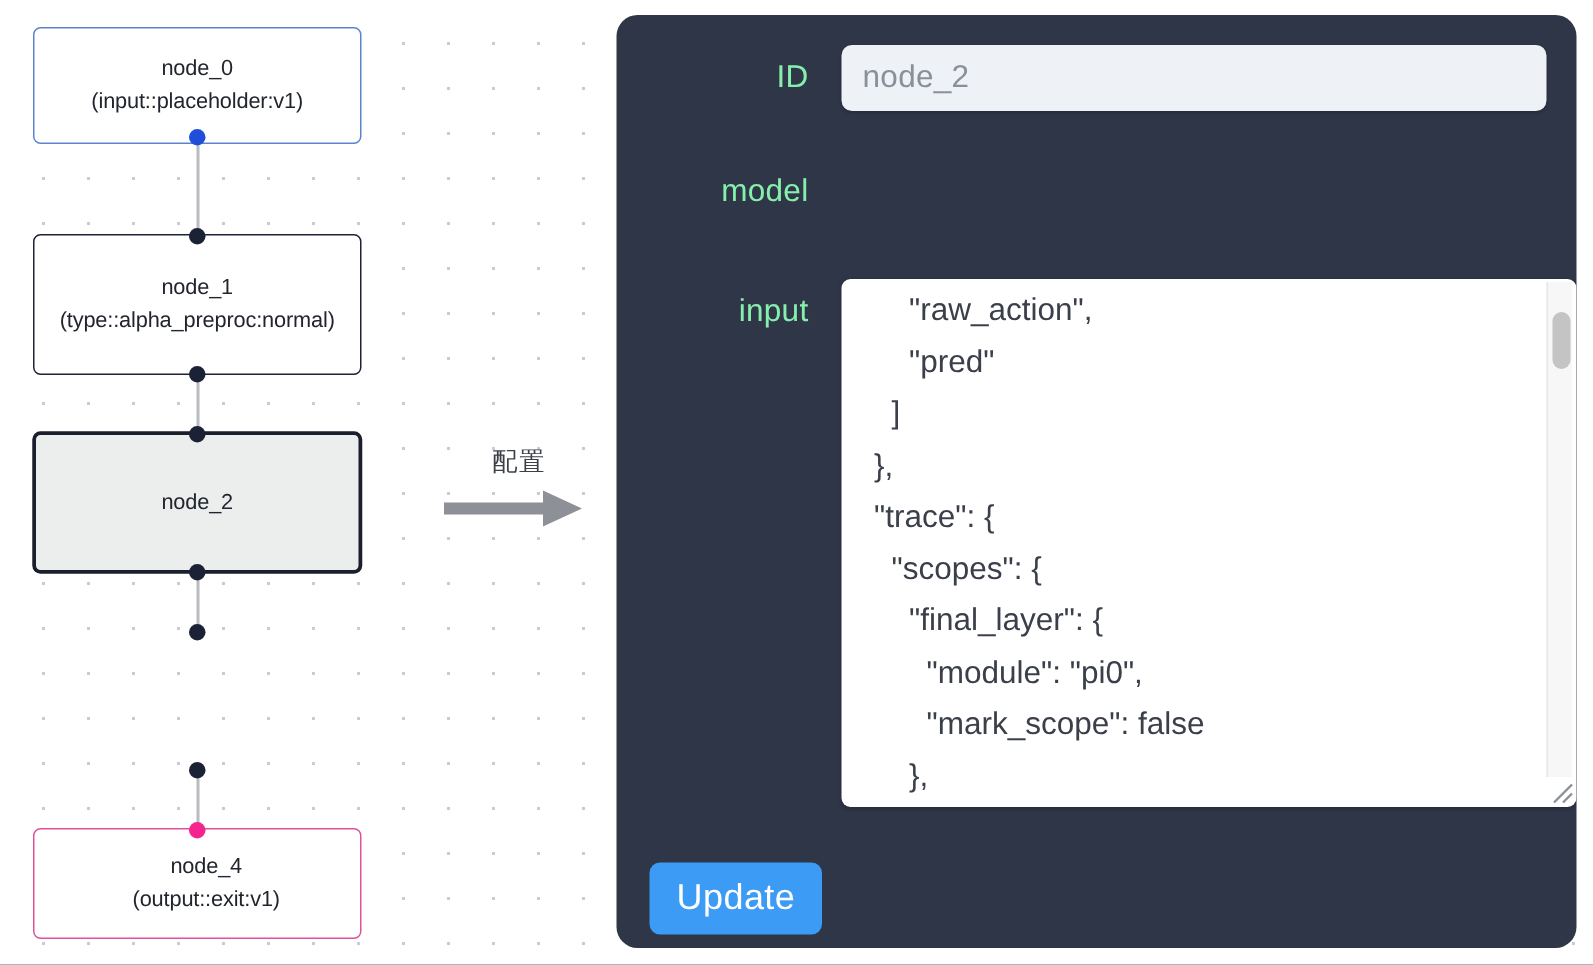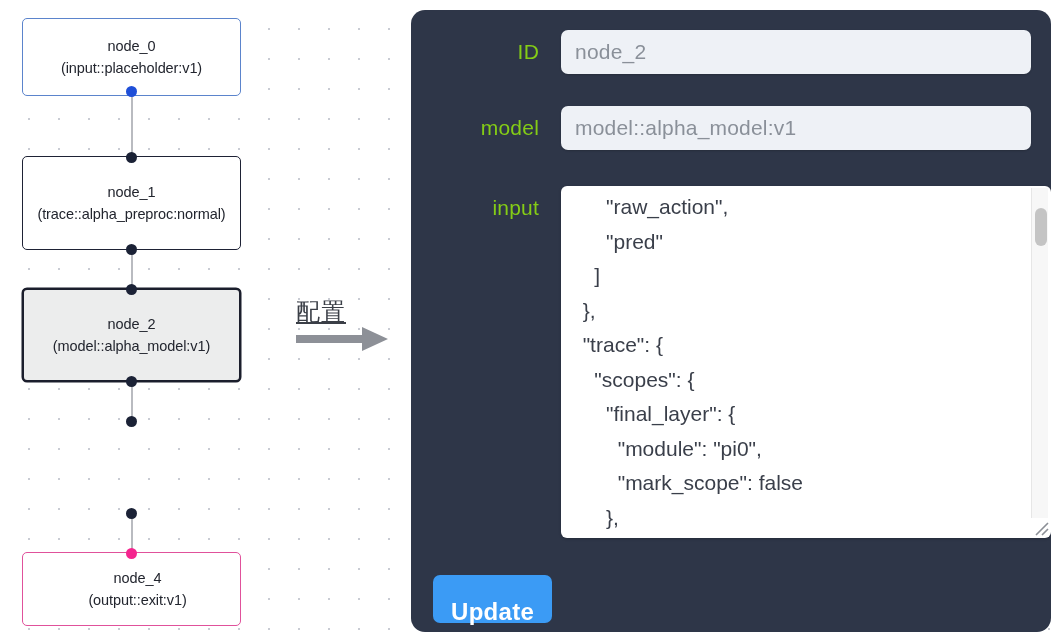--- a/index.html
+++ b/index.html
@@ -96,46 +96,46 @@
   #h-n4-top { top: 553px; }
 
   
   #arrow-group {
     position: absolute;
     left: 296px; top: 296px;
     width: 100px; height: 62px;
     z-index: 5;
   }
   #arrow-label {
-    font-size: 24px;
+    font-size: 17px;
     color: #3b3f47;
+    text-align: center;
     letter-spacing: 1px;
     font-family: "DejaVu Sans", sans-serif;
-    text-decoration: underline;
   }
   #arrow-shape { position: absolute; left: 0; top: 28px; }
 
   
   #config-panel {
     position: absolute;
     left: 411px; top: 10px;
     width: 640px; height: 622px;
     background: #2e3span;
     background: #2e3648;
     border-radius: 14px;
     z-index: 4;
     overflow: hidden;
   }
   .form-row {
     position: absolute;
     display: flex;
     align-items: flex-start;
   }
   .form-label {
-    color: #84cc16;
+    color: #86efac;
     font-size: 21px;
     text-align: right;
     line-height: 44px;
     letter-spacing: 0.2px;
   }
   .field-input {
     background: #eef1f6;
     border: none;
     border-radius: 7px;
     color: #8a9099;
@@ -196,27 +196,27 @@
   }
   #config-resize-handle {
     position: absolute;
     right: 1px; bottom: 1px;
     width: 20px; height: 20px;
   }
 
   #update-button {
     position: absolute;
     left: 22px; top: 565px;
-    padding: 13px 18px;
+    padding: 0 18px;
     height: 48px;
     line-height: 48px;
     background: #3b9bf5;
     color: #ffffff;
     font-size: 24px;
-    font-weight: bold;
+    font-weight: normal;
     border: none;
     border-radius: 7px;
     cursor: pointer;
     letter-spacing: 0.3px;
     font-family: "Liberation Sans", sans-serif;
   }
 </style>
 </head>
 <body>
 
@@ -229,26 +229,25 @@
     <div class="edge" id="edge-2-3"></div>
     <div class="edge" id="edge-3-4"></div>
 
     <div class="node is-input" id="node-0">
       <span class="nlabel">node_0</span>
       <span class="ntype">(input::placeholder:v1)</span>
     </div>
 
     <div class="node" id="node-1">
       <span class="nlabel">node_1</span>
-      <span class="ntype">(trace::alpha_preproc:normal)</span>
+      <span class="ntype">(type::alpha_preproc:normal)</span>
     </div>
 
     <div class="node is-selected" id="node-2">
       <span class="nlabel">node_2</span>
-      <span class="ntype">(model::alpha_model:v1)</span>
     </div>
 
 
     <div class="node is-output" id="node-4">
       <span class="nlabel">node_4</span>
       <span class="ntype">(output::exit:v1)</span>
     </div>
 
     <div class="handle blue" id="h-n0-bot"></div>
     <div class="handle" id="h-n1-top"></div>
@@ -269,21 +268,20 @@
 
   <div id="config-panel">
 
     <div class="form-row" id="row-id">
       <div class="form-label">ID</div>
       <input class="field-input" id="id-input" type="text" value="node_2" style="">
     </div>
 
     <div class="form-row" id="row-type">
       <div class="form-label">model</div>
-      <input class="field-input" id="type-input" type="text" value="model::alpha_model:v1" style="">
     </div>
 
     <div class="form-row" id="row-config">
       <div class="form-label">input</div>
       <div id="config-textarea-wrap">
         <textarea id="config-textarea" style="">      "raw_action",
       "pred"
     ]
   },
   "trace": {

